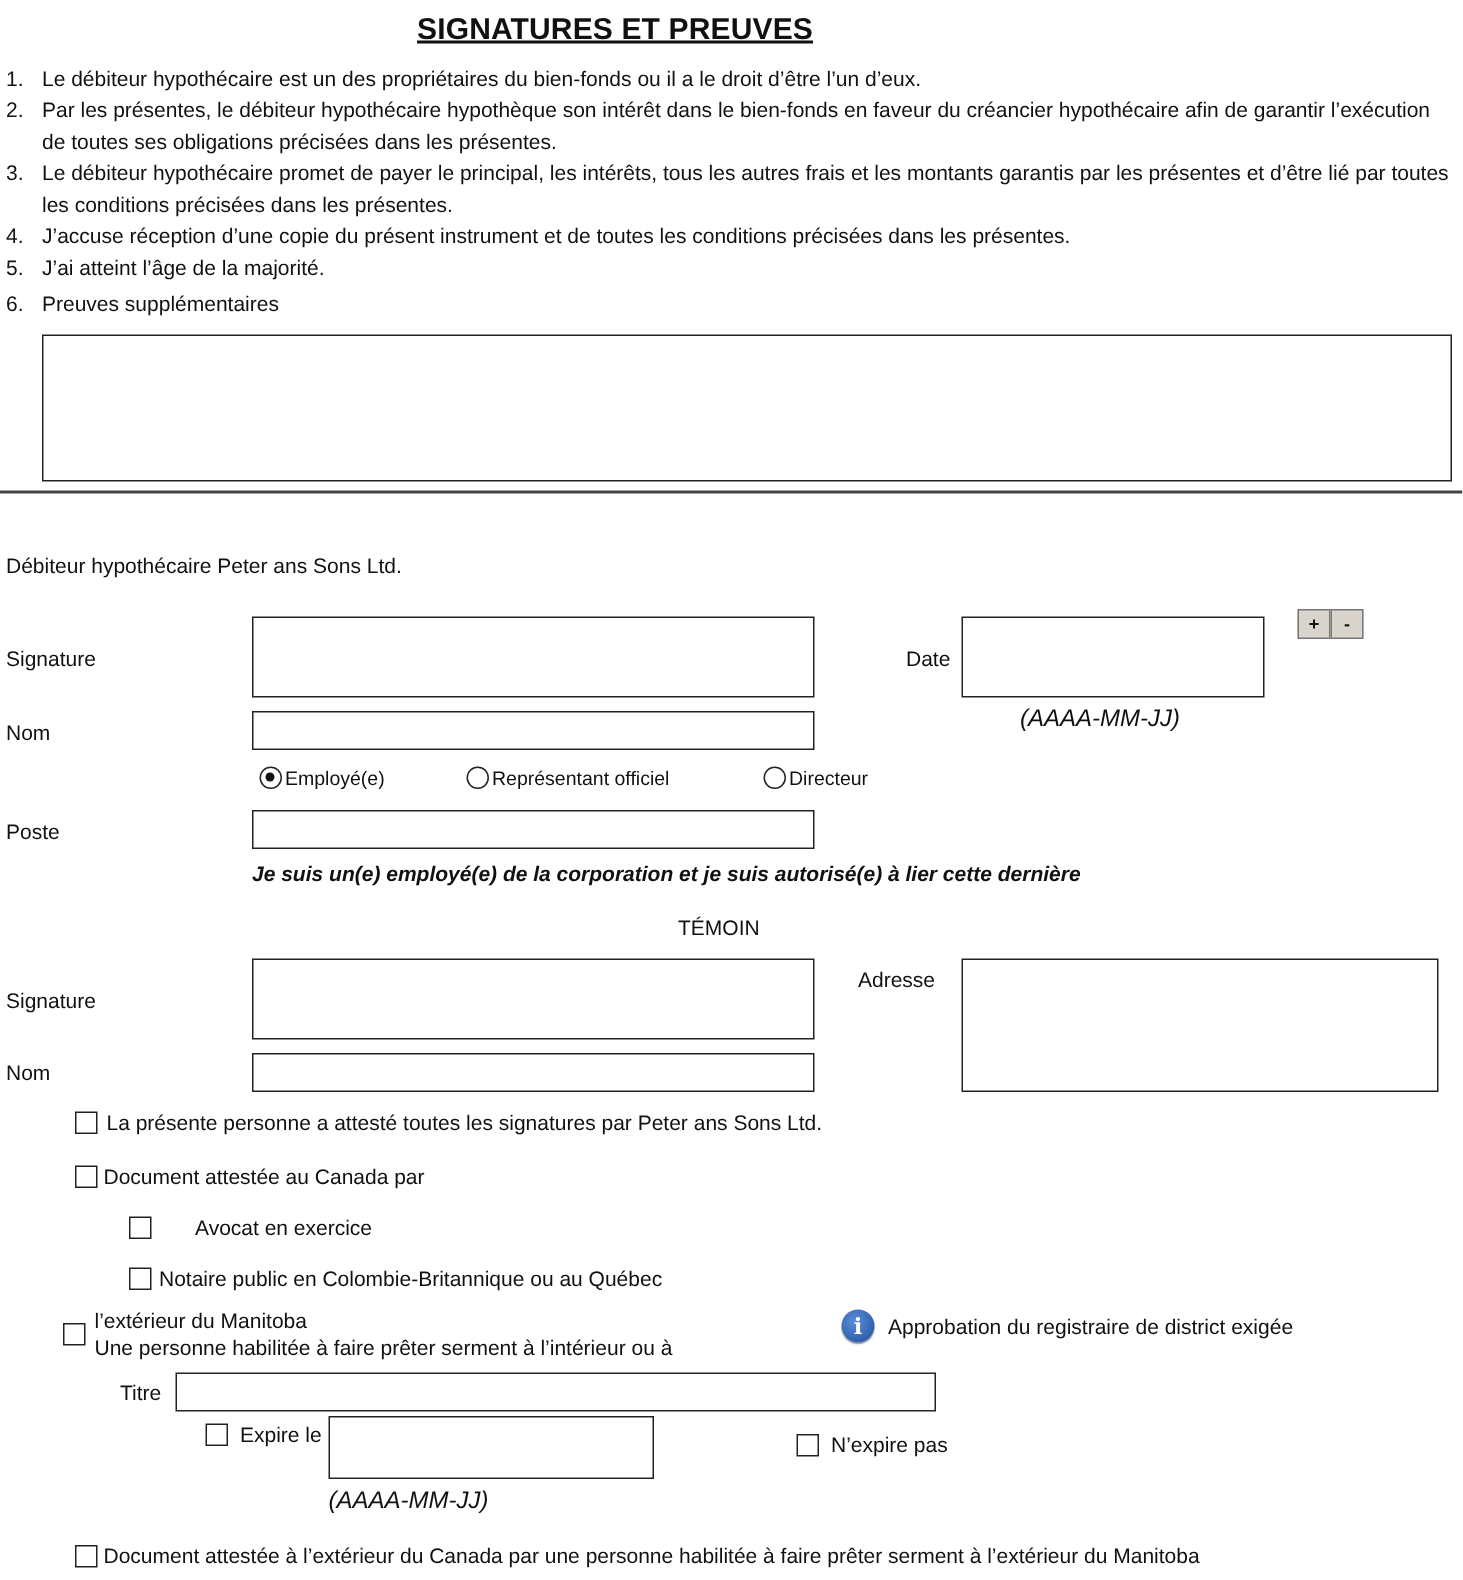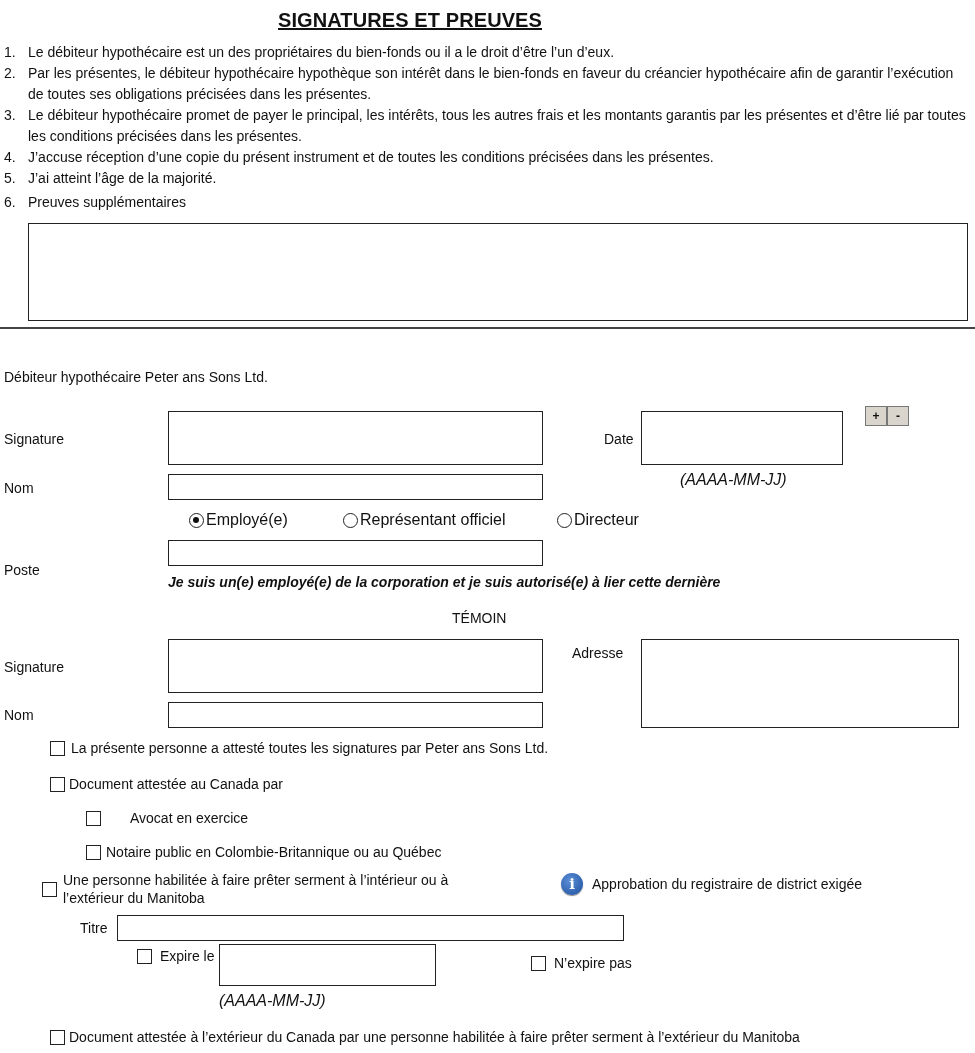--- a/index.html
+++ b/index.html
@@ -10,21 +10,21 @@
   .list { left:4px; top:42px; width:965px; margin:0; padding:0; list-style:none; font-size:14px; line-height:21px; }
   .list li { display:flex; }
   .list .num { width:24px; flex:0 0 24px; }
   .list .txt { flex:1; }
   .list li.gap { margin-top:3px; }
   .box { border:1.5px solid #222; background:#fff; box-sizing:border-box; }
   .rule { left:0; width:975px; top:327px; height:0; border-top:2px solid #444; }
   .lbl { font-size:14px; }
   .italic-b { font-style:italic; font-weight:bold; font-size:14px; }
   .italic { font-style:italic; font-size:16px; }
-  .radio { display:inline-flex; align-items:center; font-size:16px;margin-left:16px; }
+  .radio { display:inline-flex; align-items:center; font-size:13px; }
   .radio .dot { width:15px; height:15px; border:1.5px solid #222; border-radius:50%; box-sizing:border-box; display:inline-block; position:relative; margin-right:2px; }
   .radio .dot.on::after { content:""; position:absolute; left:3px; top:3px; width:6px; height:6px; border-radius:50%; background:#111; }
   .cb { width:15px; height:15px; border:1.5px solid #222; box-sizing:border-box; display:inline-block; background:#fff; }
   .cbrow { display:flex; align-items:center; font-size:14px;padding-left:44px; }
   .cbrow .cb { margin-right:6px; }
   .stepper { display:flex; }
   .stepper .btn { width:22px; height:20px; background:#d9d5cc; border:1.5px solid #777; box-sizing:border-box;
                   display:flex; align-items:center; justify-content:center; font-weight:bold; font-size:12px; cursor:pointer; }
   .info-icon { width:22px; height:22px; border-radius:50%; background:radial-gradient(circle at 40% 35%, #5b8ed6, #1d4f9e);
                color:#fff; font-weight:bold; font-family:"DejaVu Serif", serif; font-size:15px;
@@ -91,21 +91,21 @@
   <span class="radio" style="width:198px;">
     <span class="dot"></span>
     <span>Représentant officiel</span>
   </span>
   <span class="radio">
     <span class="dot"></span>
     <span>Directeur</span>
   </span>
 </div>
 
-<div class="abs lbl" style="left:4px; top:546px;margin-top:16px;">Poste</div>
+<div class="abs lbl" style="left:4px; top:546px;">Poste</div>
 <div class="abs box" style="left:168px; top:540px; width:375px; height:26px;"></div>
 <div class="abs italic-b" style="left:168px; top:574px;">Je suis un(e) employé(e) de la corporation et je suis autorisé(e) à lier cette dernière</div>
 
 <div class="abs lbl" style="left:452px; top:610px;">TÉMOIN</div>
 
 <div class="abs lbl" style="left:4px; top:659px;">Signature</div>
 <div class="abs box" style="left:168px; top:639px; width:375px; height:54px;"></div>
 
 <div class="abs lbl" style="left:4px; top:707px;">Nom</div>
 <div class="abs box" style="left:168px; top:702px; width:375px; height:26px;"></div>
@@ -129,22 +129,22 @@
 </div>
 
 <div class="abs cbrow" style="left:42px; top:844px;">
   <span class="cb" style="margin-right:5px;"></span>
   <span>Notaire public en Colombie-Britannique ou au Québec</span>
 </div>
 
 <div class="abs" style="left:42px; top:871px; display:flex; align-items:center;">
   <span class="cb" style="margin-right:6px;"></span>
   <span style="display:flex; flex-direction:column; font-size:14px; line-height:18px;">
+    <span>l’extérieur du Manitoba</span>
     <span>Une personne habilitée à faire prêter serment à l’intérieur ou à</span>
-    <span>l’extérieur du Manitoba</span>
   </span>
 </div>
 
 <div class="abs" style="left:561px; top:873px; display:flex; align-items:center;">
   <span class="info-icon">i</span>
   <span style="margin-left:9px; font-size:14px;">Approbation du registraire de district exigée</span>
 </div>
 
 <div class="abs lbl" style="left:80px; top:920px;">Titre</div>
 <div class="abs box" style="left:117px; top:915px; width:507px; height:26px;"></div>

